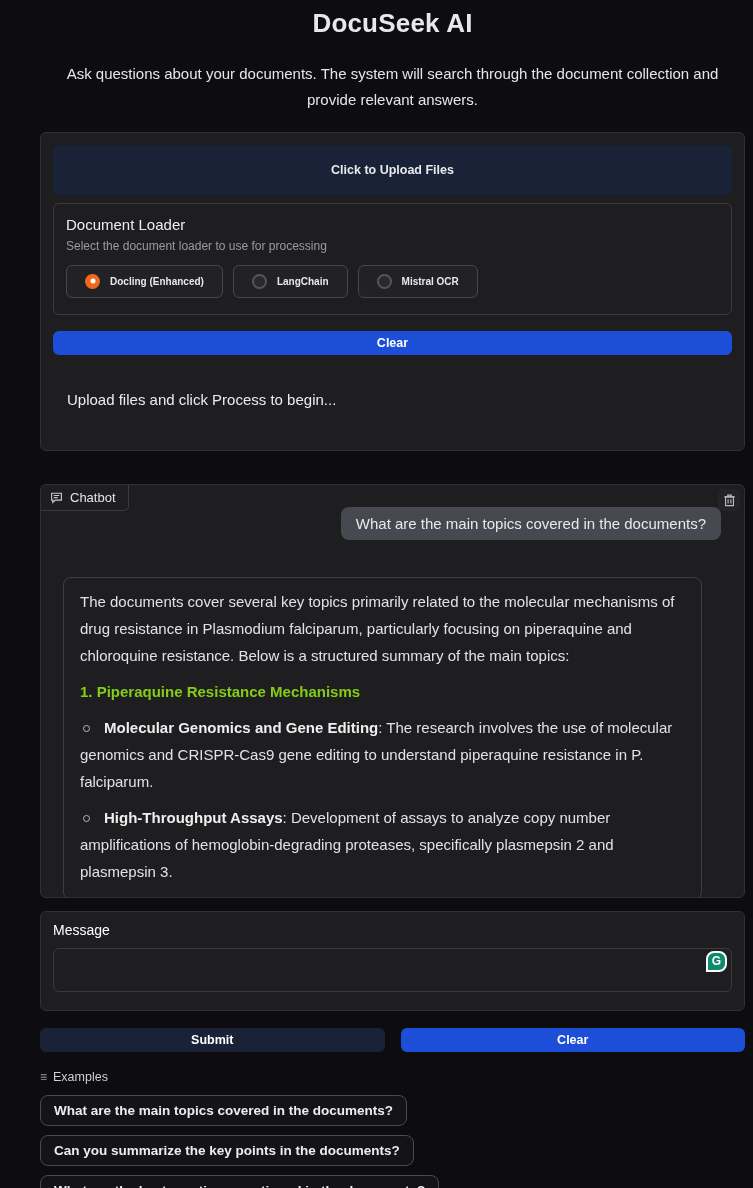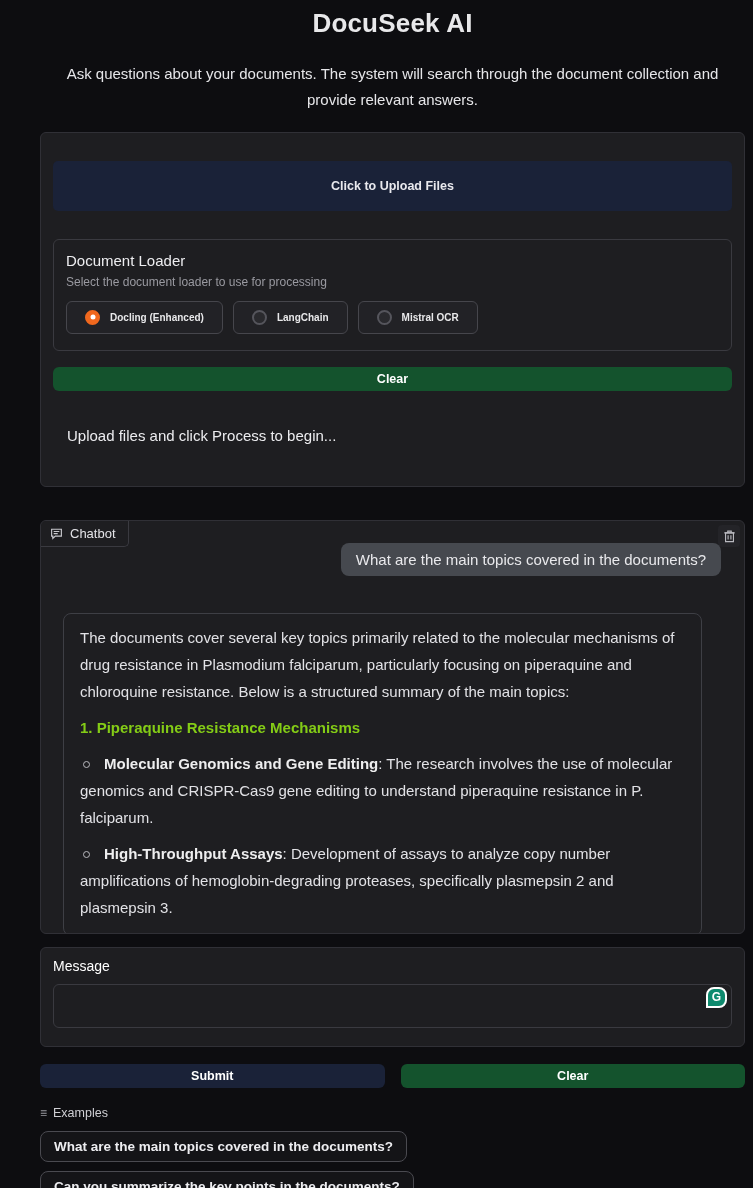--- a/index.html
+++ b/index.html
@@ -22,25 +22,25 @@
   .panel {
     background:#1e1e21; border:1px solid #303036; border-radius:6px;
   }
 
   
   .upload-panel { margin-top:18px; padding:12px; }
   .accordion-header { display:flex; justify-content:space-between; align-items:center;
     font-size:15px; color:#f1f1f3; cursor:pointer; padding:2px 2px 0 2px; }
   .accordion-arrow { font-size:12px; color:#d8d8dc; }
   .upload-btn {
-    display:block; width:100%; margin-top:16px; padding:18px 0;
+    display:block; width:100%; margin-top:0; padding:18px 0;
     background:#1a2238; color:#e9e9ee; border:none; border-radius:5px;
     font-size:12.5px; font-weight:bold; font-family:inherit; cursor:pointer;
   }
-  .loader-group { margin-top:28px; border:1px solid #3a3a40; border-radius:6px; padding:12px 12px 16px; background:#1e1e21; }
+  .loader-group { margin-top:8px; border:1px solid #3a3a40; border-radius:6px; padding:12px 12px 16px; background:#1e1e21; }
   .loader-label { font-size:15px; color:#ededf0; }
   .loader-info { font-size:12px; color:#9a9aa1; margin-top:6px; }
   .radio-row { display:flex; gap:10px; margin-top:12px; }
   .radio-chip {
     display:flex; align-items:center; gap:10px; padding:8px 18px;
     border:1px solid #46464c; border-radius:6px; background:#222226;
     font-size:10px; font-weight:bold; color:#e8e8ea; cursor:pointer;
   }
   .radio-circle {
     width:15px; height:15px; border-radius:50%;
@@ -50,21 +50,21 @@
   .radio-chip.selected .radio-circle::after {
     content:""; position:absolute; left:50%; top:50%; width:5px; height:5px;
     transform:translate(-50%,-50%); border-radius:50%; background:#fff;
   }
   .btn-row { display:flex; gap:16px; margin-top:16px; }
   .btn-row button {
     flex:1; padding:5px 0; border:none; border-radius:6px;
     font-size:12.5px; font-weight:bold; color:#fff; font-family:inherit; cursor:pointer;
   }
   .btn-orange { background:#e4590b; }
-  .btn-red { background:#14532d; }
+  .btn-red { background:#1d4ed8; }
   .status-area { margin-top:10px; padding:26px 14px 30px; font-size:15px; color:#ececef; }
 
   
   .chatbot-panel { margin-top:33px; height:414px; position:relative; overflow:hidden; }
   .chatbot-tab {
     position:absolute; top:0; left:0; display:flex; align-items:center; gap:7px;
     border:1px solid #3a3a40; border-top:none; border-left:none;
     border-radius:5px 0 5px 0; padding:5px 12px 5px 9px; background:#1e1e21;
     font-size:13px; color:#e4e4e8;
   }

